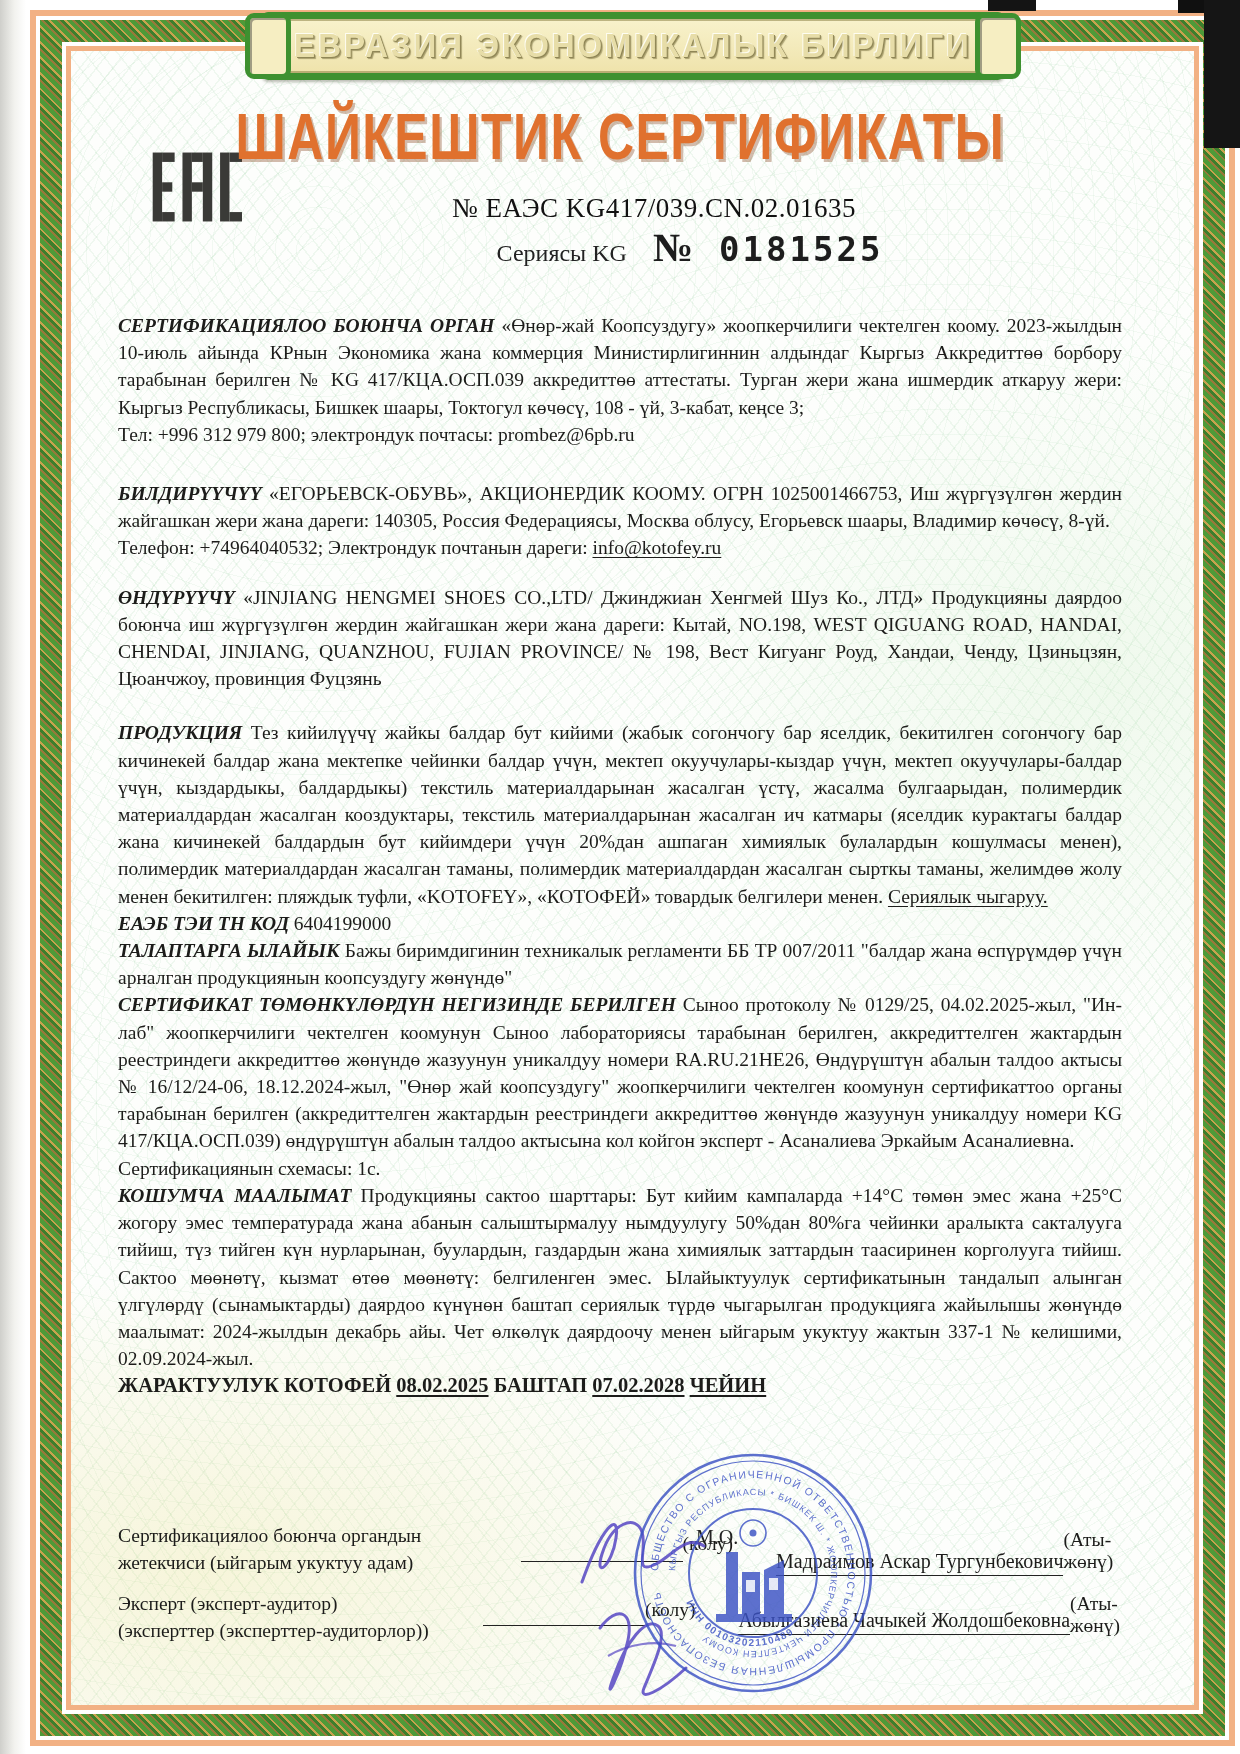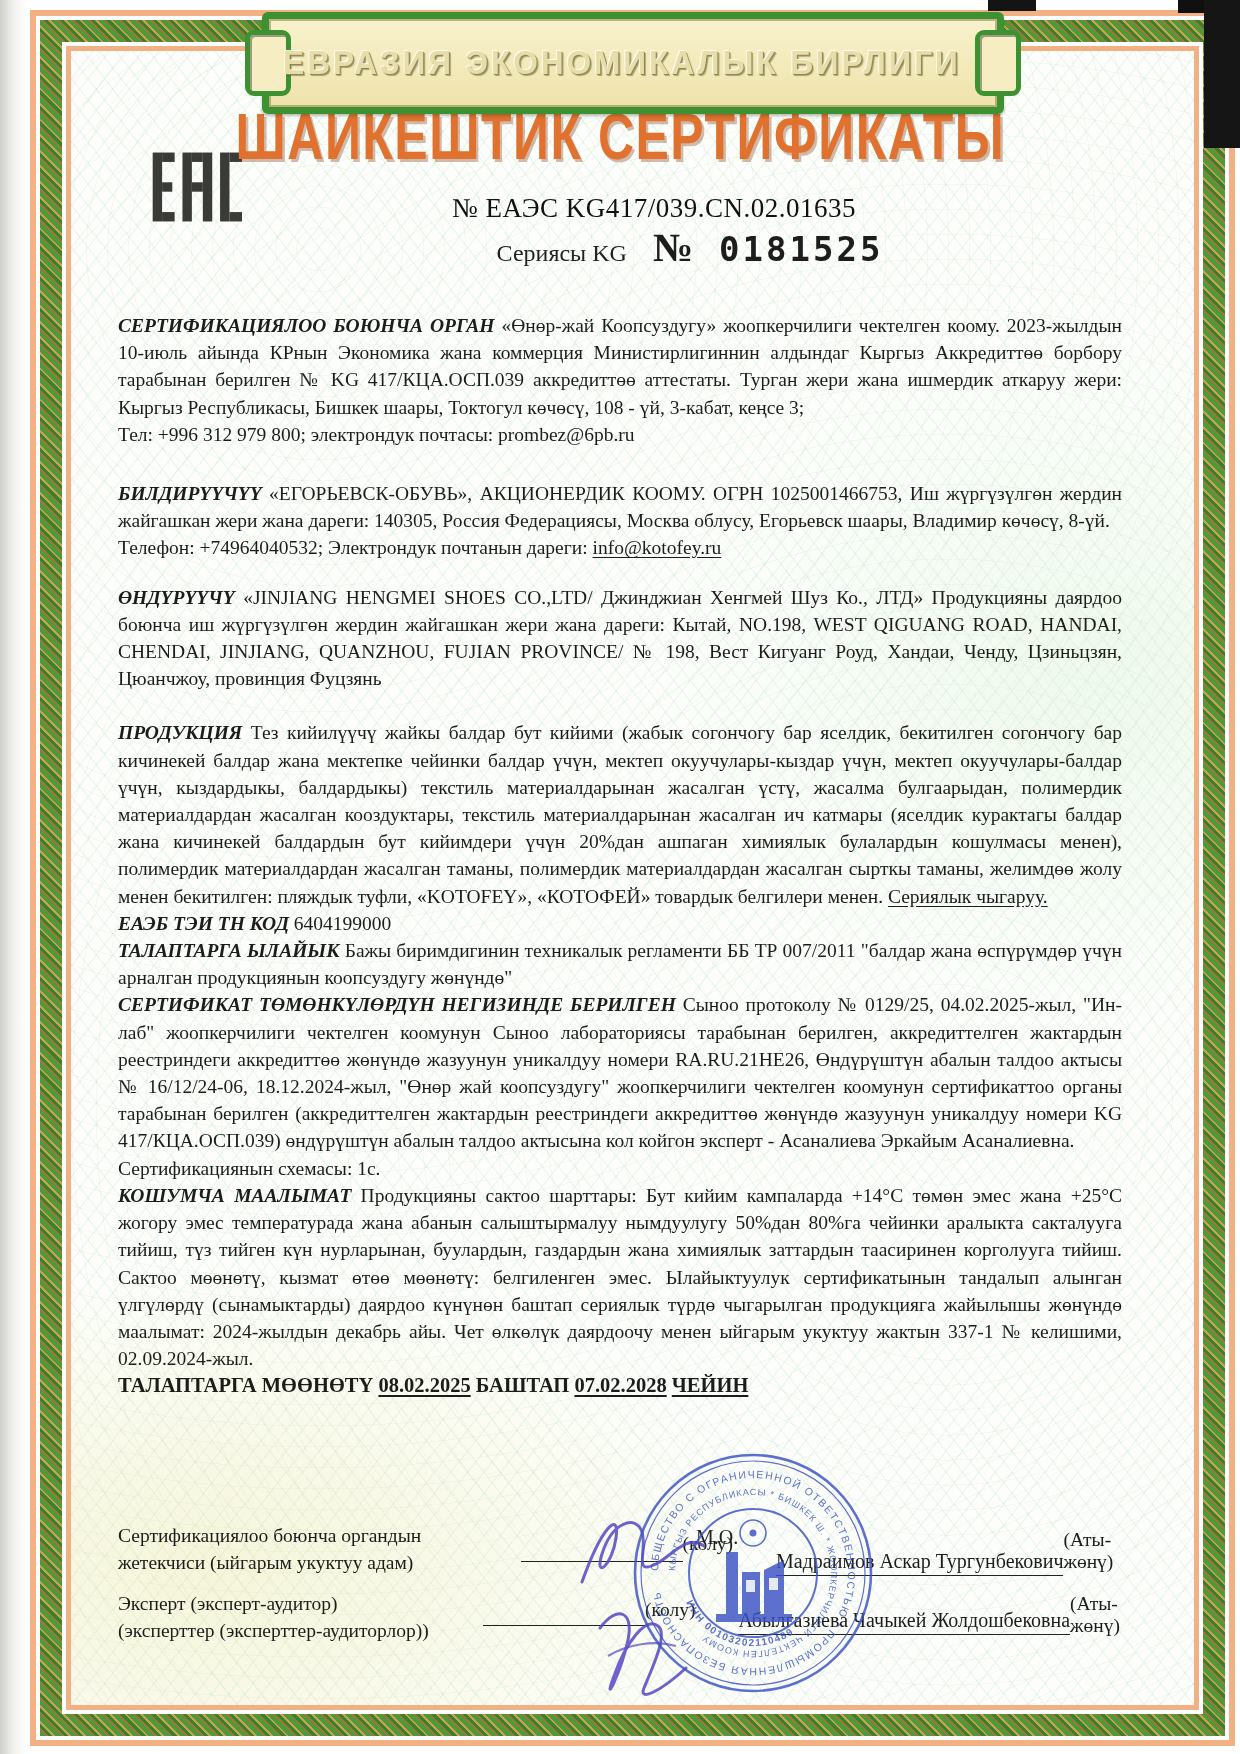--- a/index.html
+++ b/index.html
@@ -29,25 +29,25 @@
     background-image:
       radial-gradient(900px 480px at 12% 92%, rgba(233,226,148,.33), transparent 62%),
       radial-gradient(700px 520px at 92% 38%, rgba(208,238,202,.30), transparent 65%),
       repeating-linear-gradient(52deg, rgba(118,192,130,.10) 0 1.5px, transparent 1.5px 13px),
       repeating-linear-gradient(-52deg, rgba(118,192,130,.10) 0 1.5px, transparent 1.5px 13px),
       repeating-radial-gradient(circle at 22% 12%, rgba(112,188,126,.08) 0 1px, transparent 1px 21px),
       repeating-radial-gradient(circle at 78% 64%, rgba(112,188,126,.08) 0 1px, transparent 1px 25px);
   }
 
   
-  .banner { position:absolute; left:262px; top:12px; width:742px; height:102px; z-index:8;
+  .banner { position:absolute; left:262px; top:12px; width:742px; height:68px; z-index:8;
     background:linear-gradient(180deg,#f8f2cc,#efe3ab);
     border:7px solid #3e9130; border-radius:6px;
     box-shadow: inset 0 0 0 2px rgba(140,130,70,.55), 0 2px 3px rgba(60,60,40,.35);
-    display:flex; align-items:center; justify-content:flex-start; }
+    display:flex; align-items:center; justify-content:center; }
   .banner::before, .banner::after { content:""; position:absolute; top:50%; width:36px; height:56px;
     background:#f6eec2; border:5px solid #3e9130; border-radius:9px;
     box-shadow:inset 2px 2px 0 rgba(90,90,80,.55); transform:translateY(-50%); }
   .banner::before { left:-24px; } .banner::after { right:-24px; }
   .banner-text { font-family:"Liberation Sans", sans-serif; font-weight:700; font-size:33px;
     letter-spacing:3px; color:#e7dda8; white-space:nowrap; transform:scaleX(.96);
     text-shadow:-1px -1px 0 rgba(255,255,250,.85), 1px 1px 0 #8f8656, 2px 2px 1px rgba(100,90,40,.5); }
 
   
   .eac-logo { position:absolute; left:148px; top:142px; z-index:3; }
@@ -185,21 +185,21 @@
       <br>
       <span>Сертификациянын схемасы: 1с.</span>
     </p>
 
     <p>
       <span class="lbl">КОШУМЧА МААЛЫМАТ</span>
       <span>Продукцияны сактоо шарттары: Бут кийим кампаларда +14°С төмөн эмес жана +25°С жогору эмес температурада жана абанын салыштырмалуу нымдуулугу 50%дан 80%га чейинки аралыкта сакталууга тийиш, түз тийген күн нурларынан, буулардын, газдардын жана химиялык заттардын таасиринен корголууга тийиш. Сактоо мөөнөтү, кызмат өтөө мөөнөтү: белгиленген эмес. Ылайыктуулук сертификатынын тандалып алынган үлгүлөрдү (сынамыктарды) даярдоо күнүнөн баштап сериялык түрдө чыгарылган продукцияга жайылышы жөнүндө маалымат: 2024-жылдын декабрь айы. Чет өлкөлүк даярдоочу менен ыйгарым укуктуу жактын 337-1 № келишими, 02.09.2024-жыл.</span>
     </p>
 
     <p class="validity">
-      <span>ТАЛАПТАРГА МӨӨНӨТҮ</span>
+      <span>ЖАРАКТУУЛУК КОТОФЕЙ</span>
       <span class="u">08.02.2025</span>
       <span>БАШТАП</span>
       <span class="u">07.02.2028</span>
       <span class="u">ЧЕЙИН</span>
     </p>
   </div>
 
   <div class="sig-block">
     <span class="seal-mark">М.О.</span>
 

